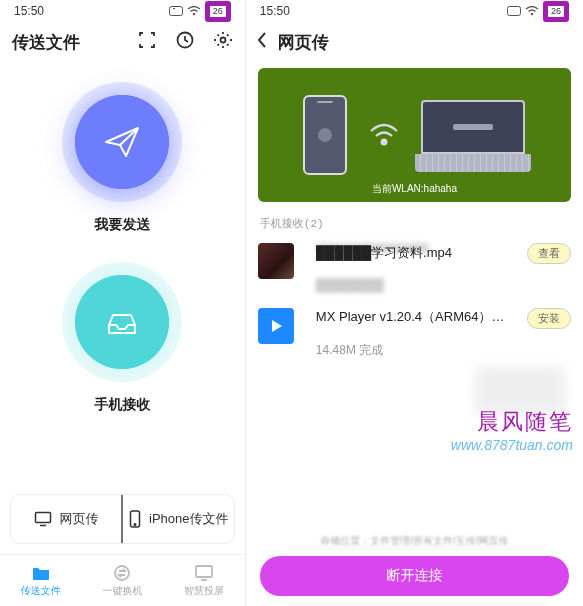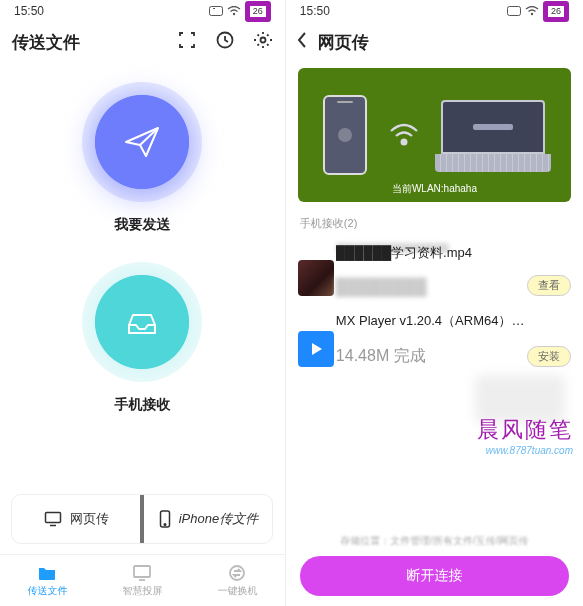--- a/index.html
+++ b/index.html
@@ -19,48 +19,48 @@
 .content-left { flex:1; display:flex; flex-direction:column; align-items:center; padding-top:20px; }
 .big-circle { width:120px; height:120px; border-radius:50%; display:flex; align-items:center; justify-content:center; position:relative; }
 .send-circle { background:radial-gradient(circle,#6e7dfb 55%,rgba(110,125,251,.25) 56%,rgba(110,125,251,.12) 80%,rgba(110,125,251,0) 95%); filter:drop-shadow(0 6px 14px rgba(110,125,251,.45)); }
 .send-inner { width:80px; height:80px; border-radius:50%; background:#6e7dfb; display:flex; align-items:center; justify-content:center; }
 .recv-wrap { margin-top:28px; }
 .recv-circle { background:radial-gradient(circle,#4fd6d9 55%,rgba(79,214,217,.2) 56%,rgba(79,214,217,.1) 80%,rgba(79,214,217,0) 95%); }
 .recv-inner { width:80px; height:80px; border-radius:50%; background:#4fd6d9; display:flex; align-items:center; justify-content:center; }
 .circle-label { margin-top:14px; font-size:14px; font-weight:600; color:#222; }
 .bottom-options { margin-top:auto; width:92%; height:50px; border:1px solid #eee; border-radius:10px; display:flex; margin-bottom:10px; }
 .opt { flex:1; display:flex; align-items:center; justify-content:center; gap:8px; font-size:13px; color:#333; }
-.opt + .opt { border-left:4px solid #737373;font-style:italic; }
+.opt + .opt { border-left:2px solid #737373; }
 .tab-bar { height:52px; display:flex; border-top:1px solid #f0f0f0; }
 .tab { flex:1; display:flex; flex-direction:column; align-items:center; justify-content:center; gap:2px; font-size:10px; color:#aaa; }
 .tab.active { color:#1e9dff; }
 .right-header { display:flex; align-items:center; gap:10px; padding:0 10px; height:40px; }
 .hero { margin:6px 12px 10px; background:#4d7c0f; border-radius:6px; height:134px; position:relative; display:flex; align-items:center; justify-content:center; gap:22px; }
 .phone-shape { width:44px; height:80px; border:2px solid #ddd; border-radius:6px; background:#55596f; position:relative; display:flex; align-items:center; justify-content:center; }
 .phone-shape::before { content:""; position:absolute; top:4px; width:16px; height:2px; background:#aaa; border-radius:1px; }
 .phone-dot { width:14px; height:14px; background:rgba(255,255,255,.25); border-radius:50%; }
 .laptop-shape { width:104px; height:70px; position:relative; }
 .laptop-screen { width:100%; height:54px; border:2px solid #c7c9d4; border-radius:4px 4px 0 0; background:#3e4256; display:flex; align-items:center; justify-content:center; }
 .laptop-bar { width:40px; height:6px; background:#9ba0b8; border-radius:2px; }
 .laptop-kb { width:116px; height:18px; margin-left:-6px; background:#c7c9d4; border-radius:0 0 4px 4px; background-image:repeating-linear-gradient(90deg,#b3b6c4 0 5px,#c7c9d4 5px 6px),repeating-linear-gradient(0deg,#b3b6c4 0 4px,#c7c9d4 4px 5px); }
 .wlan-text { position:absolute; bottom:6px; width:100%; text-align:center; font-size:10px; color:#fff; }
-.section-head { padding:4px 14px; font-size:11px; color:#999; }
-.file-row { display:flex; align-items:flex-end; padding:8px 12px; gap:2px; position:relative; }
+.section-head { padding:4px 14px; font-size:11px; color:#999;font-family:Liberation Mono, monospace; }
+.file-row { display:flex; align-items:flex-start; padding:8px 12px; gap:22px; position:relative; }
 .thumb { width:36px; height:36px; border-radius:4px; flex-shrink:0; }
 .thumb-img { background:linear-gradient(135deg,#5a2a2a,#2a1212 60%,#704a3a); }
 .thumb-apk { background:#1e88ff; display:flex; align-items:center; justify-content:center; }
 .file-info { flex:1; min-width:0; }
 .file-name { font-size:13px; color:#222; white-space:nowrap; overflow:hidden; text-overflow:ellipsis; }
-.file-sub { font-size:16px; color:#999; margin-top:16px; }
+.file-sub { font-size:12px; color:#999; margin-top:16px; }
 .pill-btn { border:1px solid #ccc; border-radius:12px; font-size:11px; color:#666; padding:2px 10px; background:#fef9c3; }
 .blur-name-bar { height:10px; background:#d9d9d9; border-radius:2px; filter:blur(2px); width:60%; margin-bottom:4px; }
 .right-lower { flex:1; position:relative; }
 .wm-area { position:absolute; right:10px; top:40px; text-align:right; }
 .wm-cn { font-size:22px; color:#a21caf; filter:blur(.7px); font-weight:500; letter-spacing:2px; }
-.wm-url { font-size:10px; font-style:italic; color:#6abaf0; filter:blur(.4px);margin-left:22px; }
+.wm-url { font-size:14px; font-style:italic; color:#6abaf0; filter:blur(.4px);margin-left:22px; }
 .storage-hint { position:absolute; bottom:58px; width:100%; text-align:center; font-size:10px; color:#aaa; filter:blur(1.2px); }
 .disconnect { position:absolute; bottom:10px; left:14px; right:14px; height:40px; background:#d946ef; color:#fff; border-radius:20px; display:flex; align-items:center; justify-content:center; font-size:14px; }
 .blurred-block { position:absolute; right:18px; top:0; width:90px; height:48px; background:#eee; filter:blur(6px); border-radius:6px; }
 </style>
 </head>
 <body>
 
 <div class="screen">
   <div class="status-bar">
     <span>15:50</span>
@@ -133,31 +133,31 @@
   </div>
   <div class="tab-bar">
     <div class="tab active">
       <svg width="20" height="18" viewBox="0 0 20 18" fill="#1e9dff">
           <path d="M2 4h5l2 2h9v9a1 1 0 0 1-1 1H3a1 1 0 0 1-1-1Z"></path>
         </svg>
       <span>传送文件</span>
     </div>
     <div class="tab">
       <svg width="20" height="18" viewBox="0 0 20 18" fill="none" stroke="#bbb" stroke-width="1.8">
+          <circle cx="10" cy="9" r="7"></circle>
+          <path d="M7 7h6l-2-2M13 11H7l2 2"></path>
+        </svg>
+      <span>一键换机</span>
+    </div>
+    <div class="tab">
+      <svg width="20" height="18" viewBox="0 0 20 18" fill="none" stroke="#bbb" stroke-width="1.8">
           <rect x="2" y="2" width="16" height="11" rx="1"></rect>
           <path d="M7 16h6"></path>
         </svg>
       <span>智慧投屏</span>
-    </div>
-    <div class="tab">
-      <svg width="20" height="18" viewBox="0 0 20 18" fill="none" stroke="#bbb" stroke-width="1.8">
-          <circle cx="10" cy="9" r="7"></circle>
-          <path d="M7 7h6l-2-2M13 11H7l2 2"></path>
-        </svg>
-      <span>一键换机</span>
     </div>
   </div>
 </div>
 
 <div class="screen">
   <div class="status-bar">
     <span>15:50</span>
     <div class="status-right">
       <svg width="14" height="10" viewBox="0 0 14 10">
           <rect x="0.5" y="0.5" width="13" height="9" rx="2" fill="none" stroke="#555"></rect>

